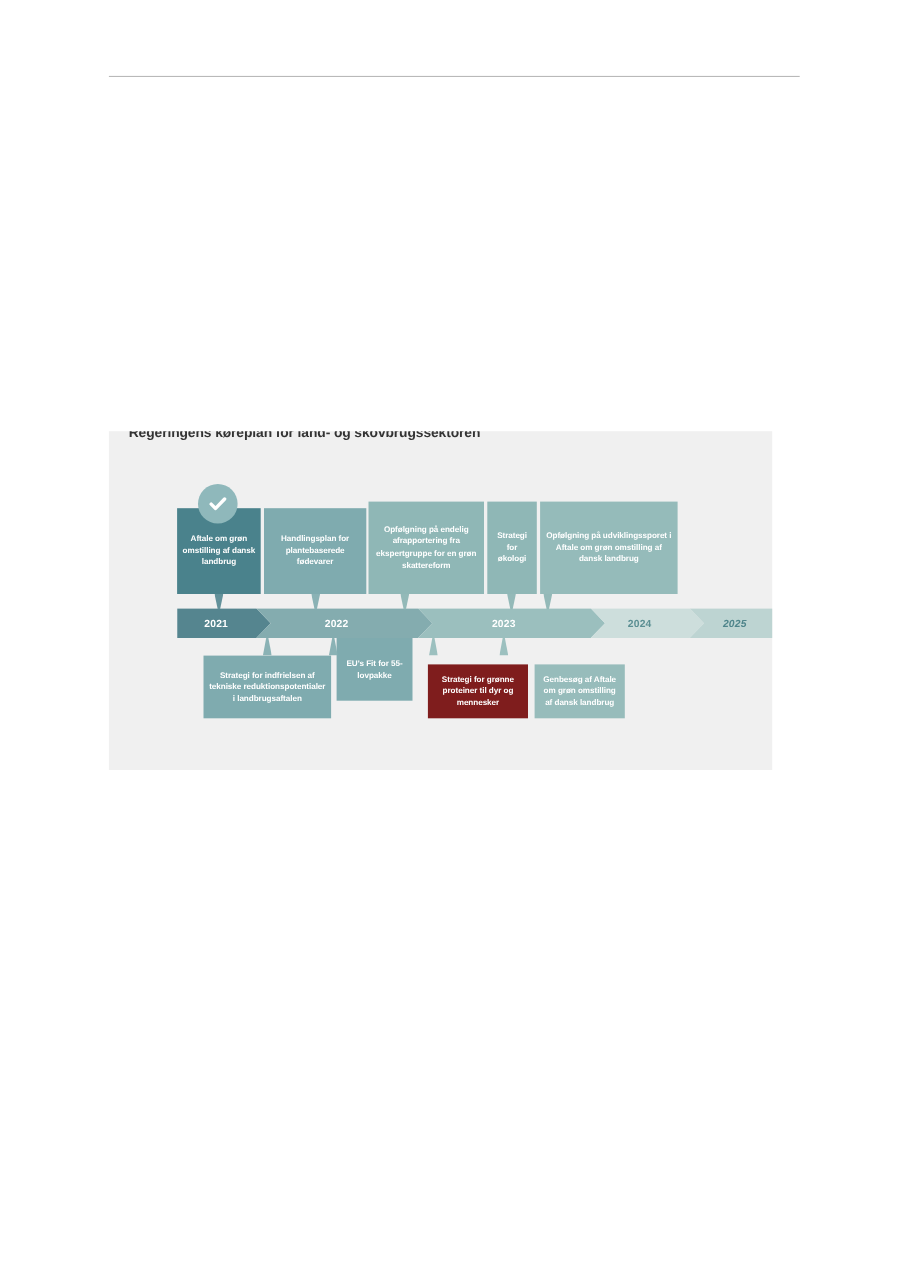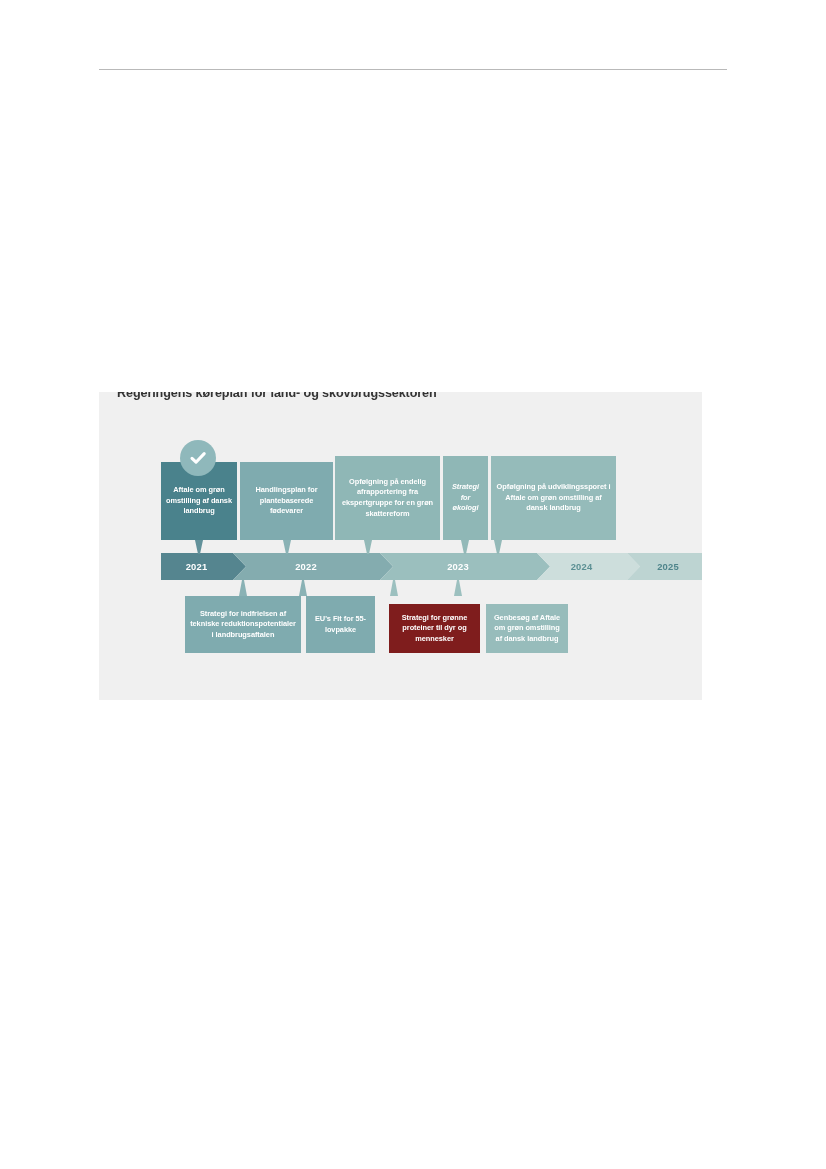--- a/index.html
+++ b/index.html
@@ -129,21 +129,21 @@
   </div>
 
   <div class="mbox" style="left:141px; top:70px; width:93px; height:78px; background:#7fabaf;">
     <span>Handlingsplan for plantebaserede fødevarer</span>
   </div>
 
   <div class="mbox" style="left:236px; top:64px; width:105px; height:84px; background:#8fb7b6;">
     <span>Opfølgning på endelig afrapportering fra ekspertgruppe for en grøn skattereform</span>
   </div>
 
-  <div class="mbox" style="left:344px; top:64px; width:45px; height:84px; background:#8fb7b6;font-style:italic;">
+  <div class="mbox" style="left:344px; top:64px; width:45px; height:84px; background:#8fb7b6;">
     <span>Strategi for økologi</span>
   </div>
 
   <div class="mbox" style="left:392px; top:64px; width:125px; height:84px; background:#95bbba;">
     <span>Opfølgning på udviklingssporet i Aftale om grøn omstilling af dansk landbrug</span>
   </div>
 
   <div class="connector" style="left:96px; top:148px;">
     <svg width="8" height="14">
         <polygon points="0,0 8,0 5,14 3,14" fill="#62919a"></polygon>
@@ -181,21 +181,21 @@
     </div>
     <div class="tl-seg" style="left:219px; width:170px; background:#9bbfbe;
                 clip-path: polygon(0 0, 157px 0, 170px 50%, 157px 100%, 0 100%, 13px 50%); color:#ffffff;">
       <span class="tl-label">2023</span>
     </div>
     <div class="tl-seg" style="left:376px; width:103px; background:#cddedc;
                 clip-path: polygon(0 0, 90px 0, 103px 50%, 90px 100%, 0 100%, 13px 50%); color:#5b8f93;">
       <span class="tl-label">2024</span>
     </div>
     <div class="tl-seg" style="left:466px; width:96px; background:#bdd4d2;
-                clip-path: polygon(0 0, 83px 0, 96px 50%, 83px 100%, 0 100%, 13px 50%); color:#4f858b;">
+                clip-path: polygon(0 0, 83px 0, 96px 50%, 83px 100%, 0 100%, 13px 50%); color:#4f858b;font-style:italic;">
       <span class="tl-label">2025</span>
     </div>
   </div>
 
   <div class="connector" style="left:140px; top:188px;">
     <svg width="8" height="16">
         <polygon points="3,0 5,0 8,16 0,16" fill="#8ab2b5"></polygon>
       </svg>
   </div>
   <div class="connector" style="left:200px; top:188px;">
@@ -211,21 +211,21 @@
   <div class="connector" style="left:355px; top:188px;">
     <svg width="8" height="16">
         <polygon points="3,0 5,0 8,16 0,16" fill="#9cc0bf"></polygon>
       </svg>
   </div>
 
   <div class="mbox" style="left:86px; top:204px; width:116px; height:57px; background:#7fabaf;">
     <span>Strategi for indfrielsen af tekniske reduktionspotentialer i landbrugsaftalen</span>
   </div>
 
-  <div class="mbox" style="left:207px; top:204px; width:69px; height:57px; background:#7fabaf;align-items:center;">
+  <div class="mbox" style="left:207px; top:188px; width:69px; height:57px; background:#7fabaf;align-items:center;">
     <span>EU's Fit for 55-lovpakke</span>
   </div>
 
   <div class="mbox" style="left:290px; top:212px; width:91px; height:49px; background:#7f1d1d;">
     <span>Strategi for grønne proteiner til dyr og mennesker</span>
   </div>
 
   <div class="mbox" style="left:387px; top:212px; width:82px; height:49px; background:#97bcbb;">
     <span>Genbesøg af Aftale om grøn omstilling af dansk landbrug</span>
   </div>

